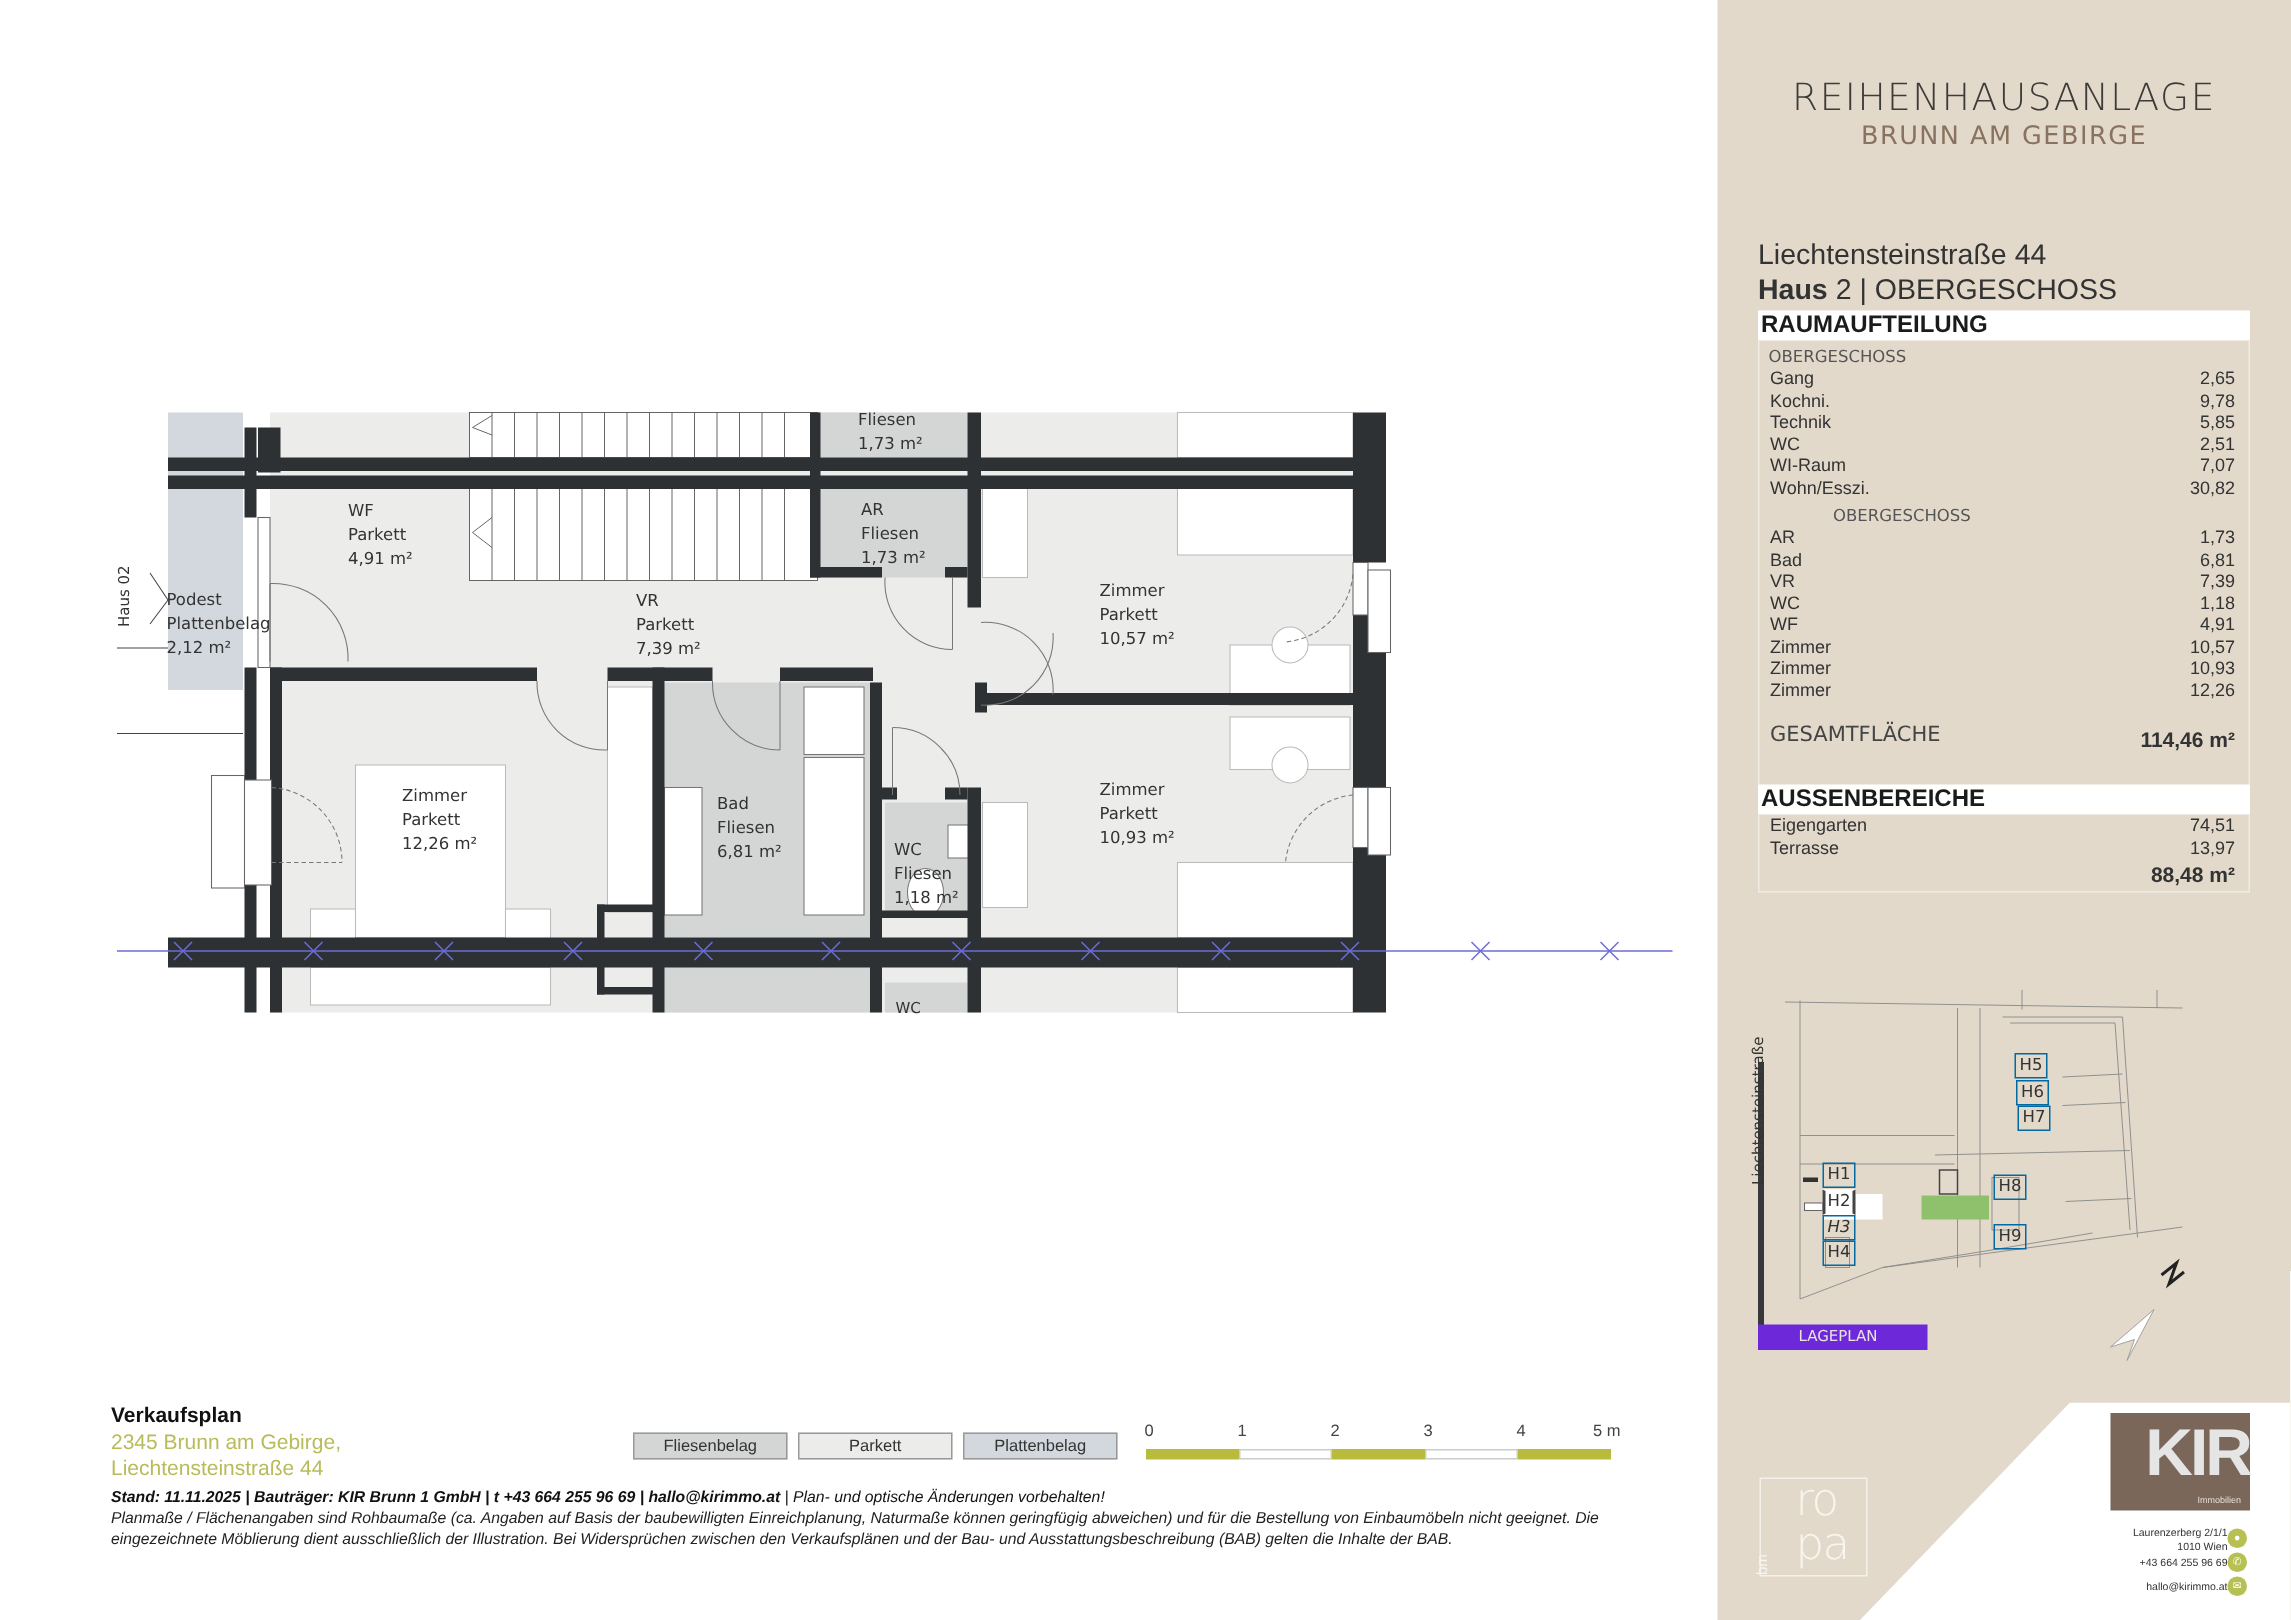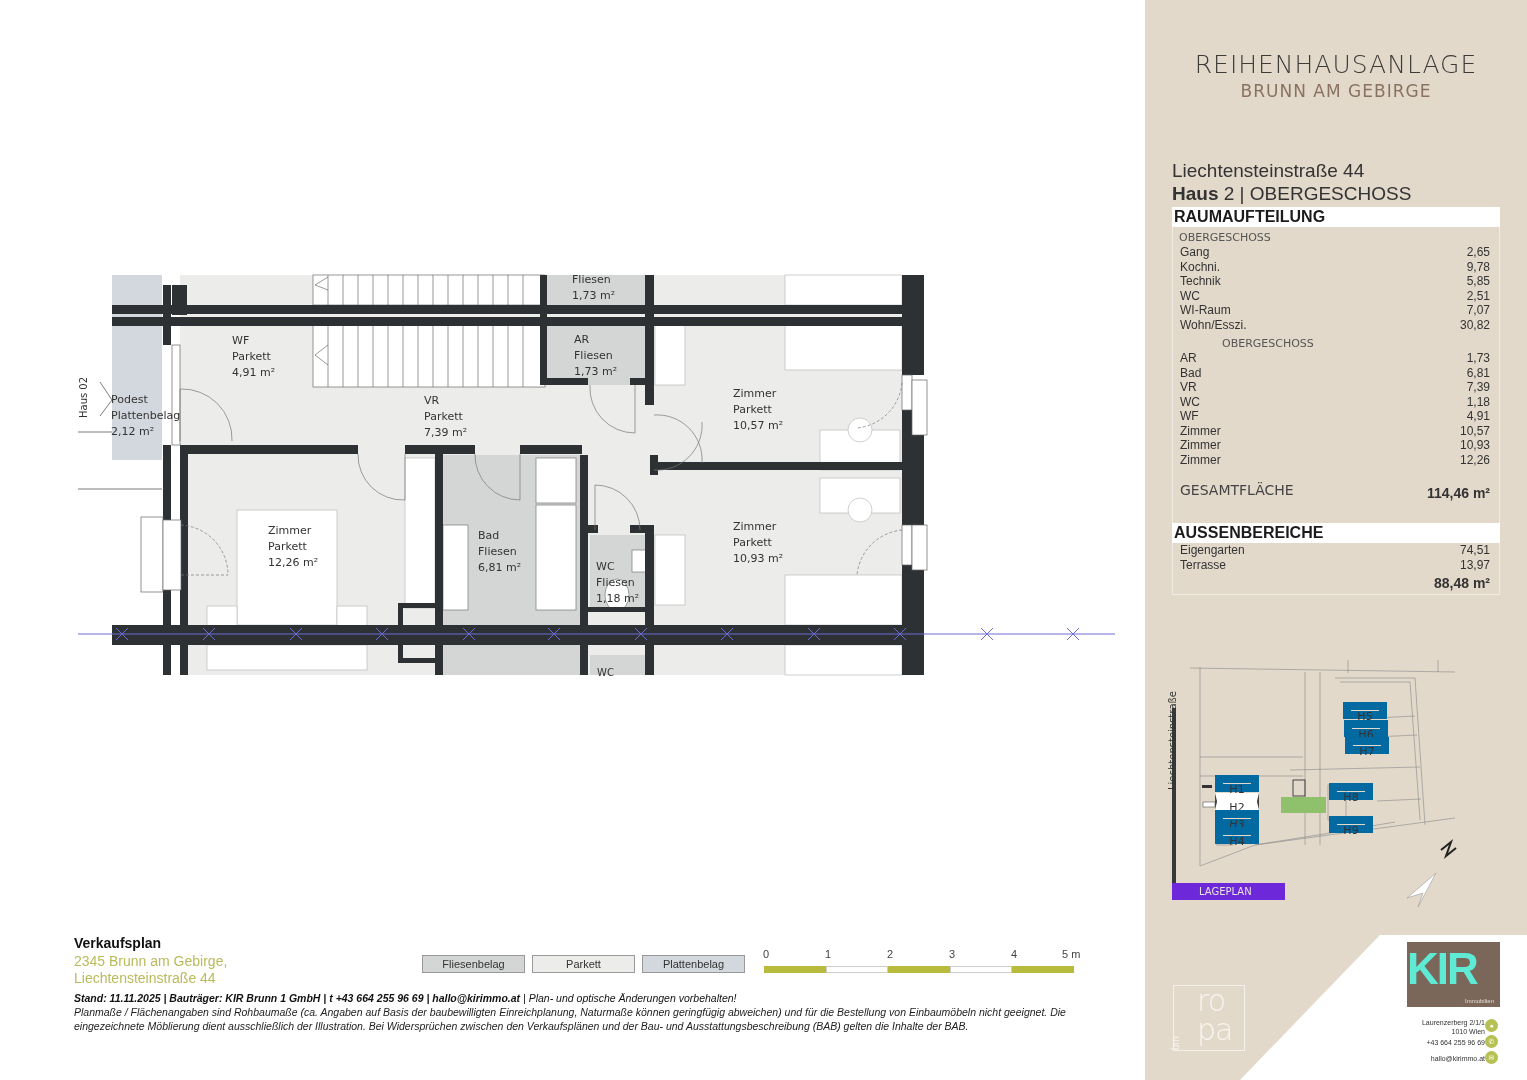--- a/index.html
+++ b/index.html
@@ -30,24 +30,24 @@
     .tbl { position: absolute; left: 27px; width: 328px; border: 1px solid #f0ece4; border-top: none; }
     .tbl-sec { font-family: "DejaVu Sans", sans-serif; font-size: 11px; color: #555; padding-left: 6px; line-height: 14px; }
     .tbl-row { display: flex; justify-content: space-between; font-size: 12px; line-height: 14.5px; color: #333; padding: 0 9px 0 7px; }
     .total-row { display: flex; justify-content: space-between; padding: 0 9px 0 7px; }
     .total-lbl { font-family: "DejaVu Sans", sans-serif; font-size: 14px; color: #444; }
     .total-val { font-weight: bold; font-size: 14px; color: #333; }
 
     .lageplan-bar { position: absolute; left: 27px; top: 883px; width: 113px; height: 17px; background: #6d28d9; color: #e8e4dc; font-family: "DejaVu Sans", sans-serif; font-size: 10px; line-height: 17px; padding-left: 27px; }
     .lp-vbar { position: absolute; left: 27px; top: 708px; width: 4px; height: 190px; background: #36383b; }
     .street { position: absolute; left: 22px; top: 790px; transform: rotate(-90deg); transform-origin: left top; font-family: "DejaVu Sans", sans-serif; font-size: 10px; color: #333; white-space: nowrap; }
-    .hbox { position: absolute; width: 44px; height: 17px; border: 8px solid #0369a1; font-family: "DejaVu Sans", sans-serif; font-size: 11px; text-align: center; line-height: 13px; color: #333; background: transparent; }
+    .hbox { position: absolute; width: 22px; height: 17px; border: 1px solid #0369a1; font-family: "DejaVu Sans", sans-serif; font-size: 11px; text-align: center; line-height: 13px; color: #333; background: transparent; }
 
     .kir-box { position: absolute; left: 262px; top: 942px; width: 93px; height: 65px; background: #7a675a; color: #fff; }
-    .kir-text { position: absolute; left: 0; width: 93px; top: 2px; text-align: left; font-weight: bold; font-size: 44px; letter-spacing: -2px; color: #5eead4; }
+    .kir-text { position: absolute; left: 0; width: 93px; top: 2px; text-align: right; font-weight: bold; font-size: 44px; letter-spacing: -2px; color: #e5e5e5; }
     .kir-sub { position: absolute; right: 6px; bottom: 3px; font-size: 6px; color: #e6ddd5; }
     .contact { position: absolute; right: 42px; font-size: 7px; color: #333; text-align: right; }
     .cicon { position: absolute; left: 340px; width: 13px; height: 13px; border-radius: 50%; background: #b7c153; color: #fff; font-size: 7px; text-align: center; line-height: 13px; }
     .ropa { position: absolute; left: 28px; top: 985px; width: 72px; height: 66px; border: 1px solid #f5f1ea; }
     .ropa-ro { position: absolute; left: 52px; top: 983px; font-family: "DejaVu Sans", sans-serif; font-size: 30px; color: #f8f5ef; font-weight: 300; letter-spacing: -1px; }
     .ropa-pa { position: absolute; left: 52px; top: 1012px; font-family: "DejaVu Sans", sans-serif; font-size: 30px; color: #f8f5ef; font-weight: 300; letter-spacing: -1px; }
     .ropa-bm { position: absolute; left: 25px; top: 1050px; transform: rotate(-90deg); transform-origin: left top; font-size: 10px; color: #f8f5ef; }
   </style>
 </head>
 <body>

